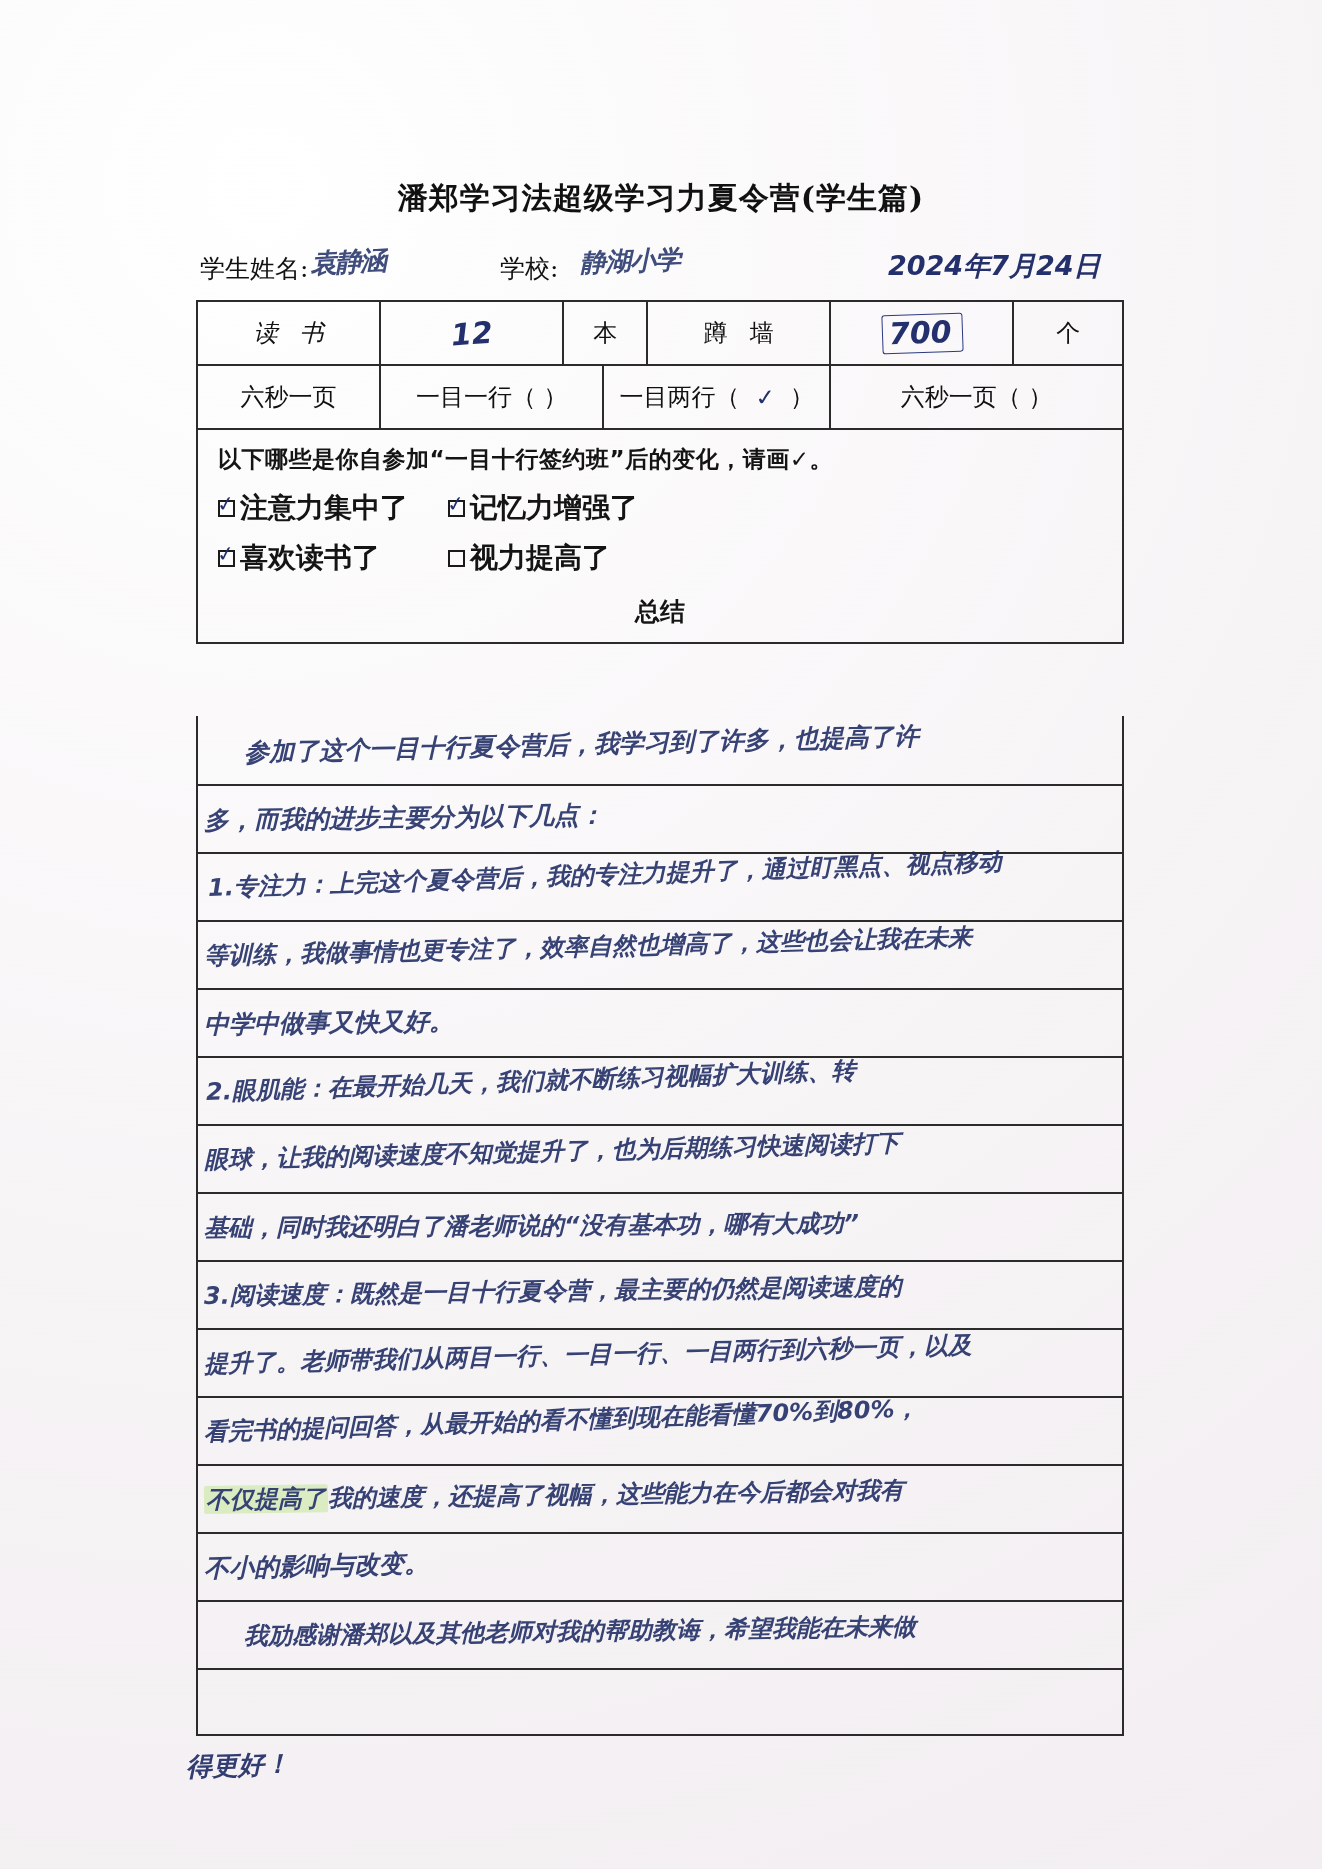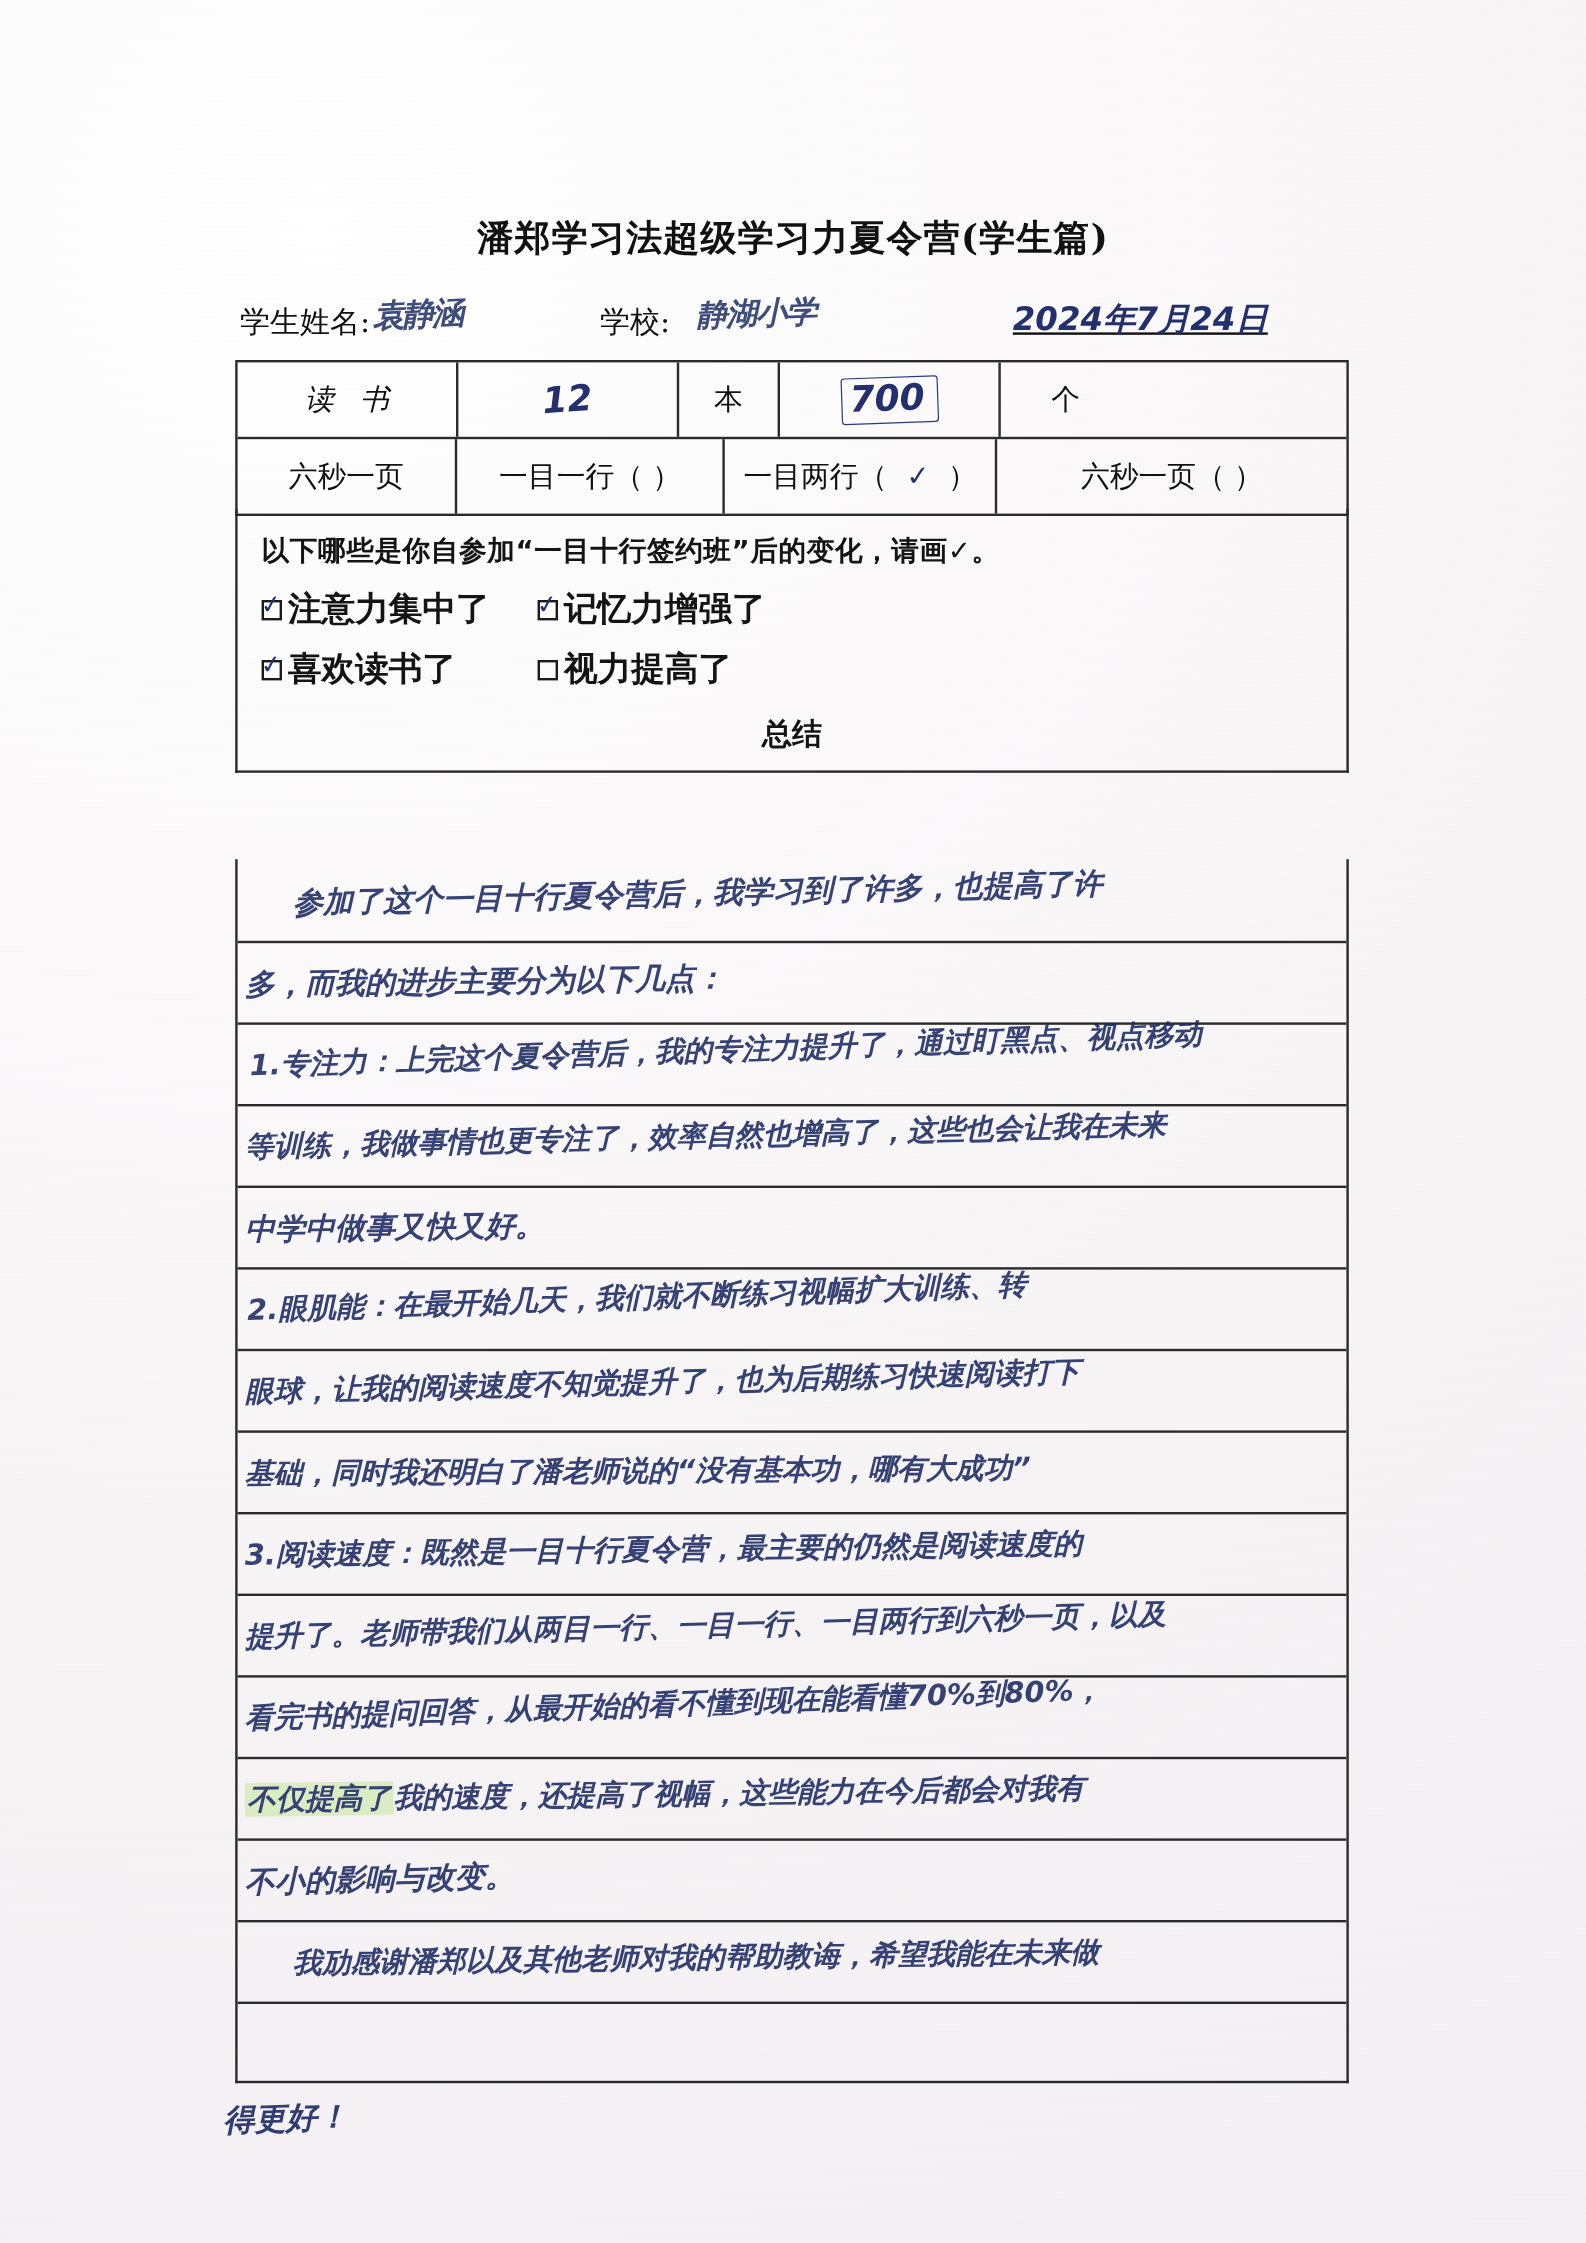--- a/index.html
+++ b/index.html
@@ -54,21 +54,21 @@
     left: 200px;
     width: 960px;
     height: 42px;
     font-family: "DejaVu Serif", "Liberation Serif", serif;
     font-size: 25px;
     color: #111;
   }
   .hdr-item { position: absolute; white-space: nowrap; }
   .hdr-name-label { left: 0; top: 4px; }
   .hdr-school-label { left: 300px; top: 4px; }
-  .hdr-date { left: 644px; top: 0px; text-decoration: underline; }
+  .hdr-date { left: 688px; top: 0px; }
 
   .hw {
     font-family: "DejaVu Sans", sans-serif;
     color: #1f2f66;
     font-style: italic;
     font-weight: bold;
   }
   .hw-name {
     position: absolute;
     left: 110px;
@@ -287,20 +287,21 @@
       </span>
     </div>
 
     <div class="tbl">
       <div class="tbl-row">
         <div class="cell c-read-label">读书</div>
         <div class="cell c-read-val">
           <span class="hw-num">12</span>
         </div>
         <div class="cell c-ben">本</div>
+        <div class="cell c-squat-lbl">蹲墙</div>
         <div class="cell c-squat-val">
           <span class="hw-num boxed">700</span>
         </div>
         <div class="cell c-ge">个</div>
       </div>
       <div class="tbl-row">
         <div class="cell c-state-lbl">六秒一页</div>
         <div class="cell c-state-1">一目一行（ ）</div>
         <div class="cell c-state-2">
           <span>一目两行（</span>

